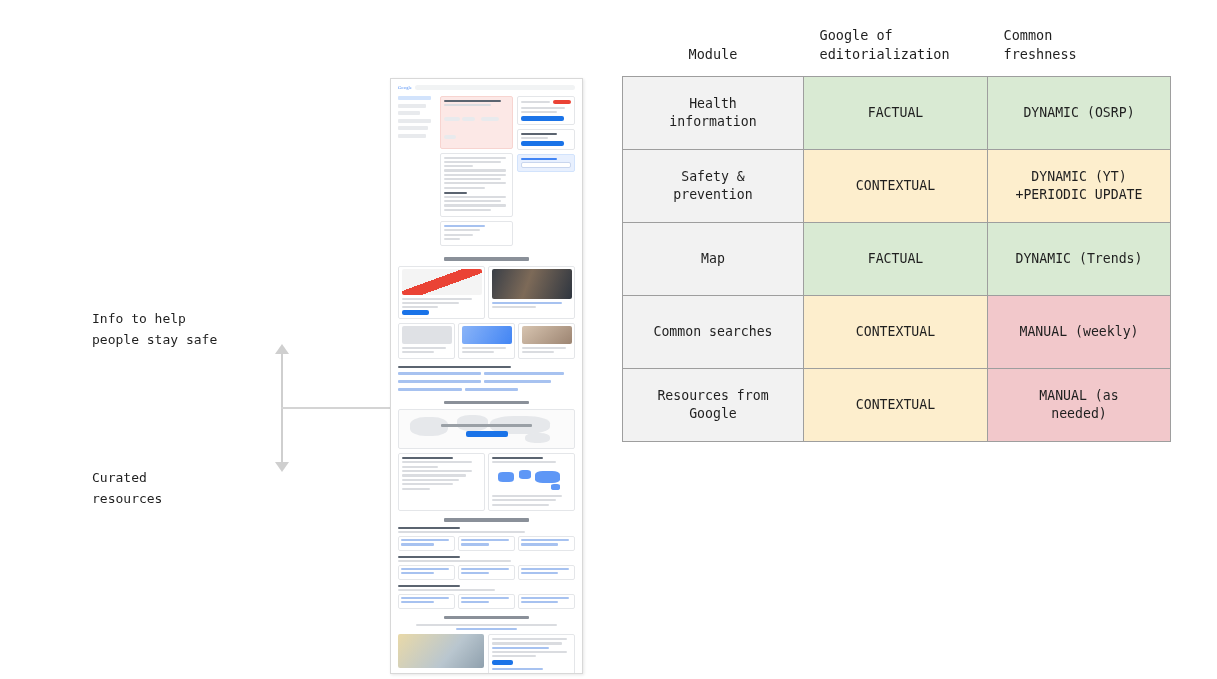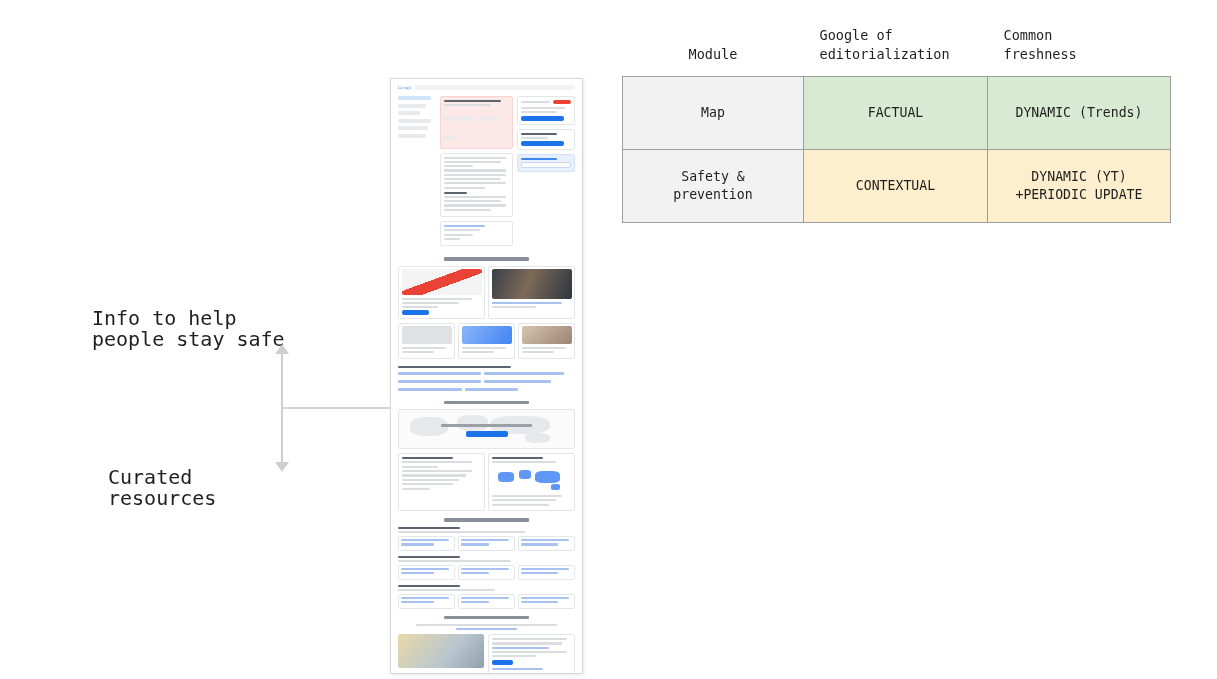--- a/index.html
+++ b/index.html
@@ -22,27 +22,27 @@
     line-height: 39px;
     font-weight: 400;
     color: #4a7fe9;
     letter-spacing: -0.2px;
   }
 
   
   .annot {
     position: absolute;
     font-family: "DejaVu Sans Mono", "Liberation Mono", monospace;
-    font-size: 20px;
+    font-size: 13px;
     line-height: 21px;
     color: #1f1f1f;
     white-space: pre-line;
   }
   .annot-top { left: 92px; top: 308px; }
-  .annot-bottom { left: 108px; top: 467px; }
+  .annot-bottom { left: 92px; top: 467px; }
 
   
   .arrow-wrap { position: absolute; left: 272px; top: 344px; width: 20px; height: 128px; }
   .arrow-shaft {
     position: absolute; left: 9px; top: 7px;
     width: 2px; height: 114px; background: #cfcfcf;
   }
   .arrow-head { position: absolute; left: 3px; width: 0; height: 0;
     border-left: 7px solid transparent; border-right: 7px solid transparent; }
   .arrow-head.up { top: 0; border-bottom: 10px solid #cfcfcf; }
@@ -403,28 +403,46 @@
         <tr>
           <th class="h1">Module</th>
           <th class="h2">Google of
 editorialization</th>
           <th class="h3">Common
 freshness</th>
         </tr>
       </thead>
       <tbody>
           <tr>
-            <td class="bg-gray">Map</td>
+            <td class="bg-gray">Health
+information</td>
             <td class="bg-green">FACTUAL</td>
-            <td class="bg-green">DYNAMIC (Trends)</td>
+            <td class="bg-green">DYNAMIC (OSRP)</td>
           </tr>
           <tr>
             <td class="bg-gray">Safety &amp;
 prevention</td>
             <td class="bg-yellow">CONTEXTUAL</td>
             <td class="bg-yellow">DYNAMIC (YT)
 +PERIODIC UPDATE</td>
           </tr>
+          <tr>
+            <td class="bg-gray">Map</td>
+            <td class="bg-green">FACTUAL</td>
+            <td class="bg-green">DYNAMIC (Trends)</td>
+          </tr>
+          <tr>
+            <td class="bg-gray">Common searches</td>
+            <td class="bg-yellow">CONTEXTUAL</td>
+            <td class="bg-red">MANUAL (weekly)</td>
+          </tr>
+          <tr>
+            <td class="bg-gray">Resources from
+Google</td>
+            <td class="bg-yellow">CONTEXTUAL</td>
+            <td class="bg-red">MANUAL (as
+needed)</td>
+          </tr>
         </tbody>
     </table>
   </div>
 
 </div>
 
 </body></html>

